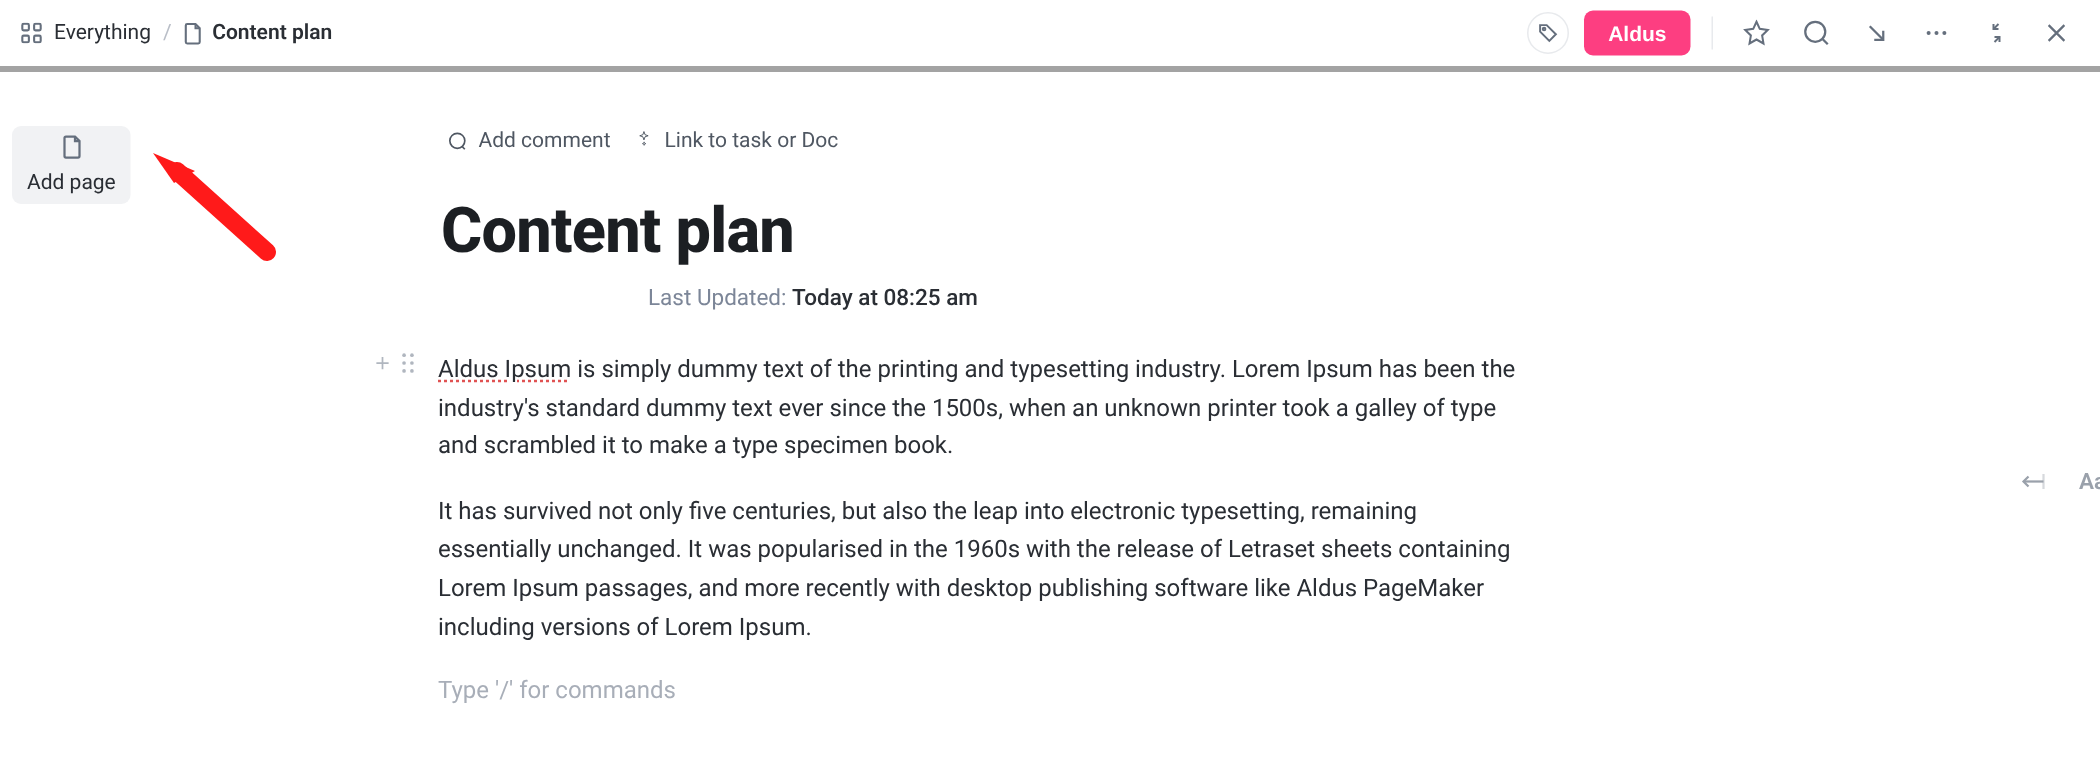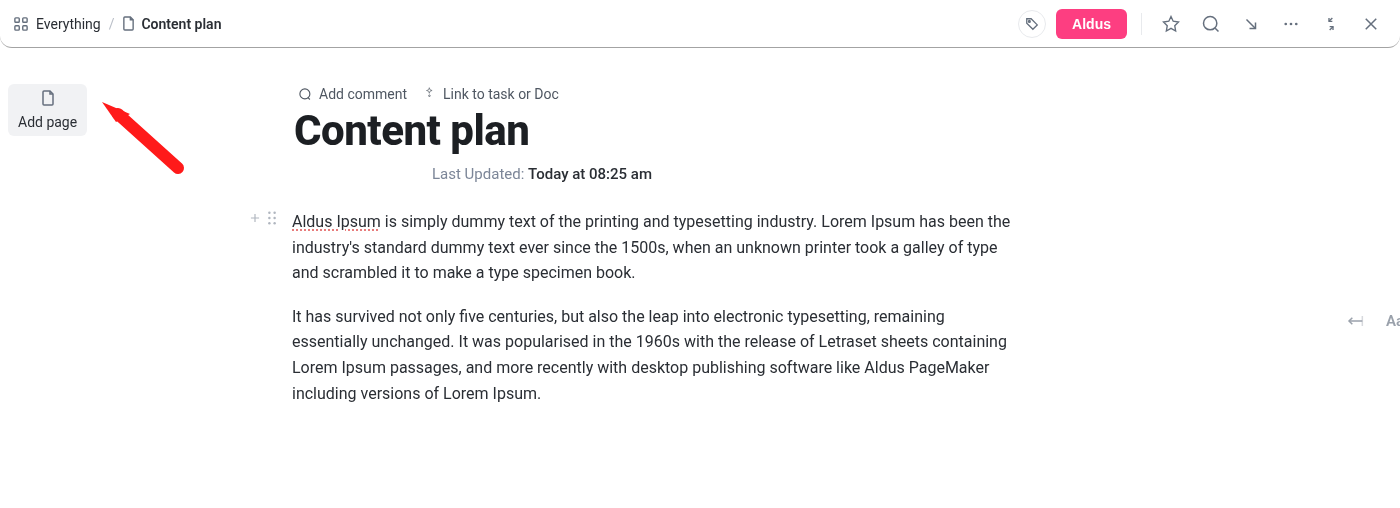--- a/index.html
+++ b/index.html
@@ -1,40 +1,40 @@
 <!DOCTYPE html>
 <html><head>
   <meta charset="utf-8">
   <style>
     * { box-sizing: border-box; margin: 0; padding: 0; }
     html, body { width: 1400px; height: 508px; font-family: -apple-system, BlinkMacSystemFont, "Segoe UI", Roboto, Helvetica, Arial, sans-serif; background: #fff; color: #2a2e34; overflow: hidden; }
 
     
-    .topbar { display:flex; align-items:center; height:48px; border-bottom:1px solid #a3a3a3; padding:0 14px; gap:8px;border-radius:12px; }
+    .topbar { display:flex; align-items:center; height:48px; border-bottom:4px solid #a3a3a3; padding:0 14px; gap:8px; }
     .breadcrumb { display:flex; align-items:center; gap:8px; font-size:14px; color:#2a2e34; }
     .bc-icon { display:inline-flex; align-items:center; justify-content:center; color:#656f7d; }
     .bc-sep { color:#b9bec7; }
     .bc-page { font-weight:600; display:flex; align-items:center; gap:6px; }
     .bc-root { color:#2a2e34; }
     .spacer { flex:1; }
     .tb-actions { display:flex; align-items:center; gap:10px; }
     .roundish { width:30px; height:30px; border-radius:6px; display:flex; align-items:center; justify-content:center; color:#656f7d; }
     .share-btn { background:#fd3e81; color:#fff; border:none; border-radius:6px; padding:7px 16px; font-size:14px; font-weight:600; cursor:pointer; }
     .vdivider { width:1px; height:22px; background:#e8eaed; margin:0 4px; }
 
     
     .body { display:flex; height:calc(508px - 48px); position:relative; }
     .sidebar-area { width:280px; padding-top:36px; padding-left:8px; position:relative; }
     .add-page { display:inline-flex; align-items:center; gap:8px; background:#f1f2f4; border-radius:6px; padding:6px 10px; font-size:14px; color:#2a2e34;flex-direction:column; }
     .arrow { position:absolute; left:100px; top:52px; pointer-events:none; }
 
     .content-col { flex:1; display:flex; justify-content:flex-start; padding-left:12px; }
     .doc { width:720px; padding-top:38px; position:relative; }
 
-    .doc-toolbar { display:flex; align-items:flex-start; gap:16px; font-size:14px; color:#4f5762; margin-bottom:4px; padding-left:6px; }
+    .doc-toolbar { display:flex; align-items:flex-start; gap:16px; font-size:14px; color:#4f5762; margin-bottom:28px; padding-left:6px; }
     .dtb-item { display:flex; align-items:center; gap:6px; }
 
     .doc-title { font-size:42px; font-weight:800; letter-spacing:-0.5px; margin:4px 0 10px 2px; color:#1c1f23; }
     .meta { font-size:15px; color:#7c8698; margin:8px 0 26px 0; padding-left:140px; }
     .meta strong { color:#2a2e34; font-weight:500; }
 
     .para { font-size:16px; line-height:1.6; color:#2a2e34; margin-bottom:18px; position:relative; }
     .para .spell { text-decoration-line: underline; text-decoration-style: dotted; text-decoration-color: #e05252; text-underline-offset: 3px; }
     .block-handles { position:absolute; left:-44px; top:2px; display:flex; gap:4px; color:#b0b6bf; }
     .placeholder { color:#a8aeb8; font-size:16px; padding-top:2px; }
@@ -186,20 +186,21 @@
               <circle cx="8" cy="14" r="1.4"></circle>
             </svg>
         </span>
         <span class="spell">Aldus Ipsum</span><span> is simply dummy text of the printing and typesetting industry. Lorem Ipsum has been the industry's standard dummy text ever since the 1500s, when an unknown printer took a galley of type and scrambled it to make a type specimen book.</span>
       </div>
 
       <div class="para">
         <span>It has survived not only five centuries, but also the leap into electronic typesetting, remaining essentially unchanged. It was popularised in the 1960s with the release of Letraset sheets containing Lorem Ipsum passages, and more recently with desktop publishing software like Aldus PageMaker including versions of Lorem Ipsum.</span>
       </div>
 
+      <div class="placeholder">Type '/' for commands</div>
 
     </div>
   </div>
 
   <div class="rightrail">
     <div class="rr-item">
       <svg width="20" height="14" viewBox="0 0 24 16" fill="none" stroke="currentColor" stroke-width="1.8">
           <path d="M22 8H6"></path>
           <path d="M10 4l-4 4 4 4"></path>
           <path d="M22 2v12" opacity="0.4"></path>

